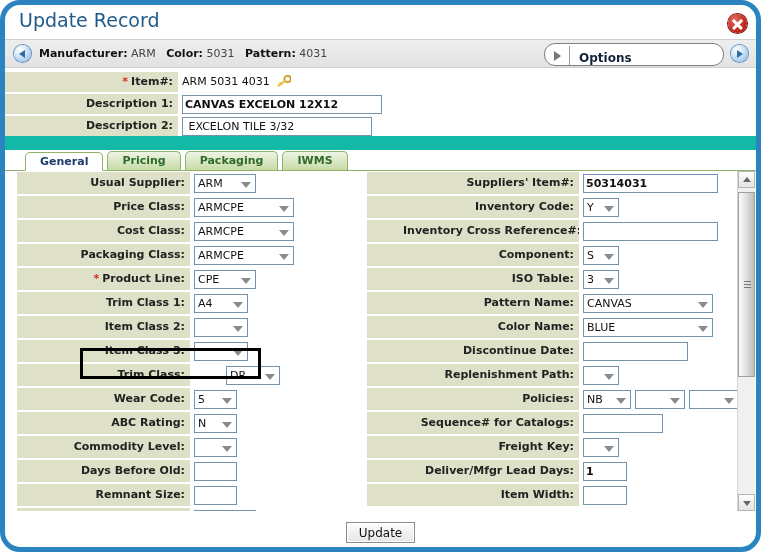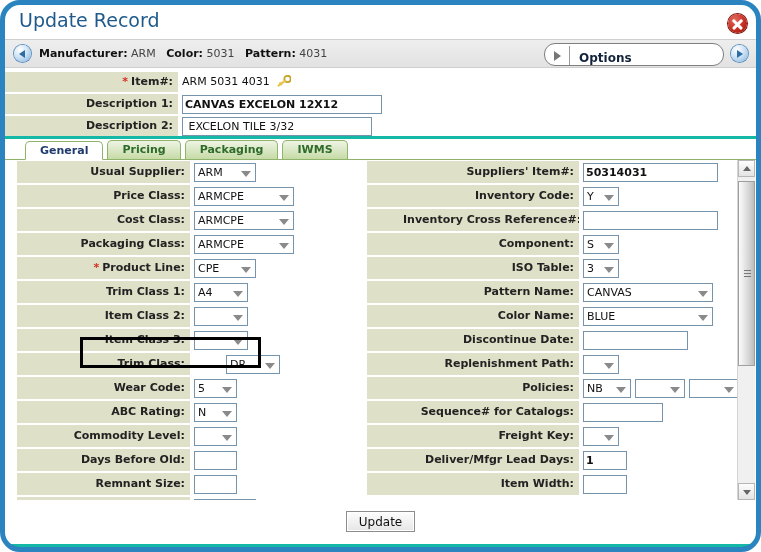--- a/index.html
+++ b/index.html
@@ -123,21 +123,21 @@
     color:#111;
     padding:0 2px;
     outline:none;
     vertical-align:middle;
   }
 
   
   .tabstrip{
     position:relative;
     height:20px;
-    margin-top:3px;
+    margin-top:14px;
     padding-left:20px;
     border-bottom:1px solid #8fb36b;
     background:#fff;
     display:flex;align-items:center;
   }
   .tab{
     height:19px;line-height:18px;
     box-sizing:border-box;
     padding:0 14px;
     margin-right:4px;

